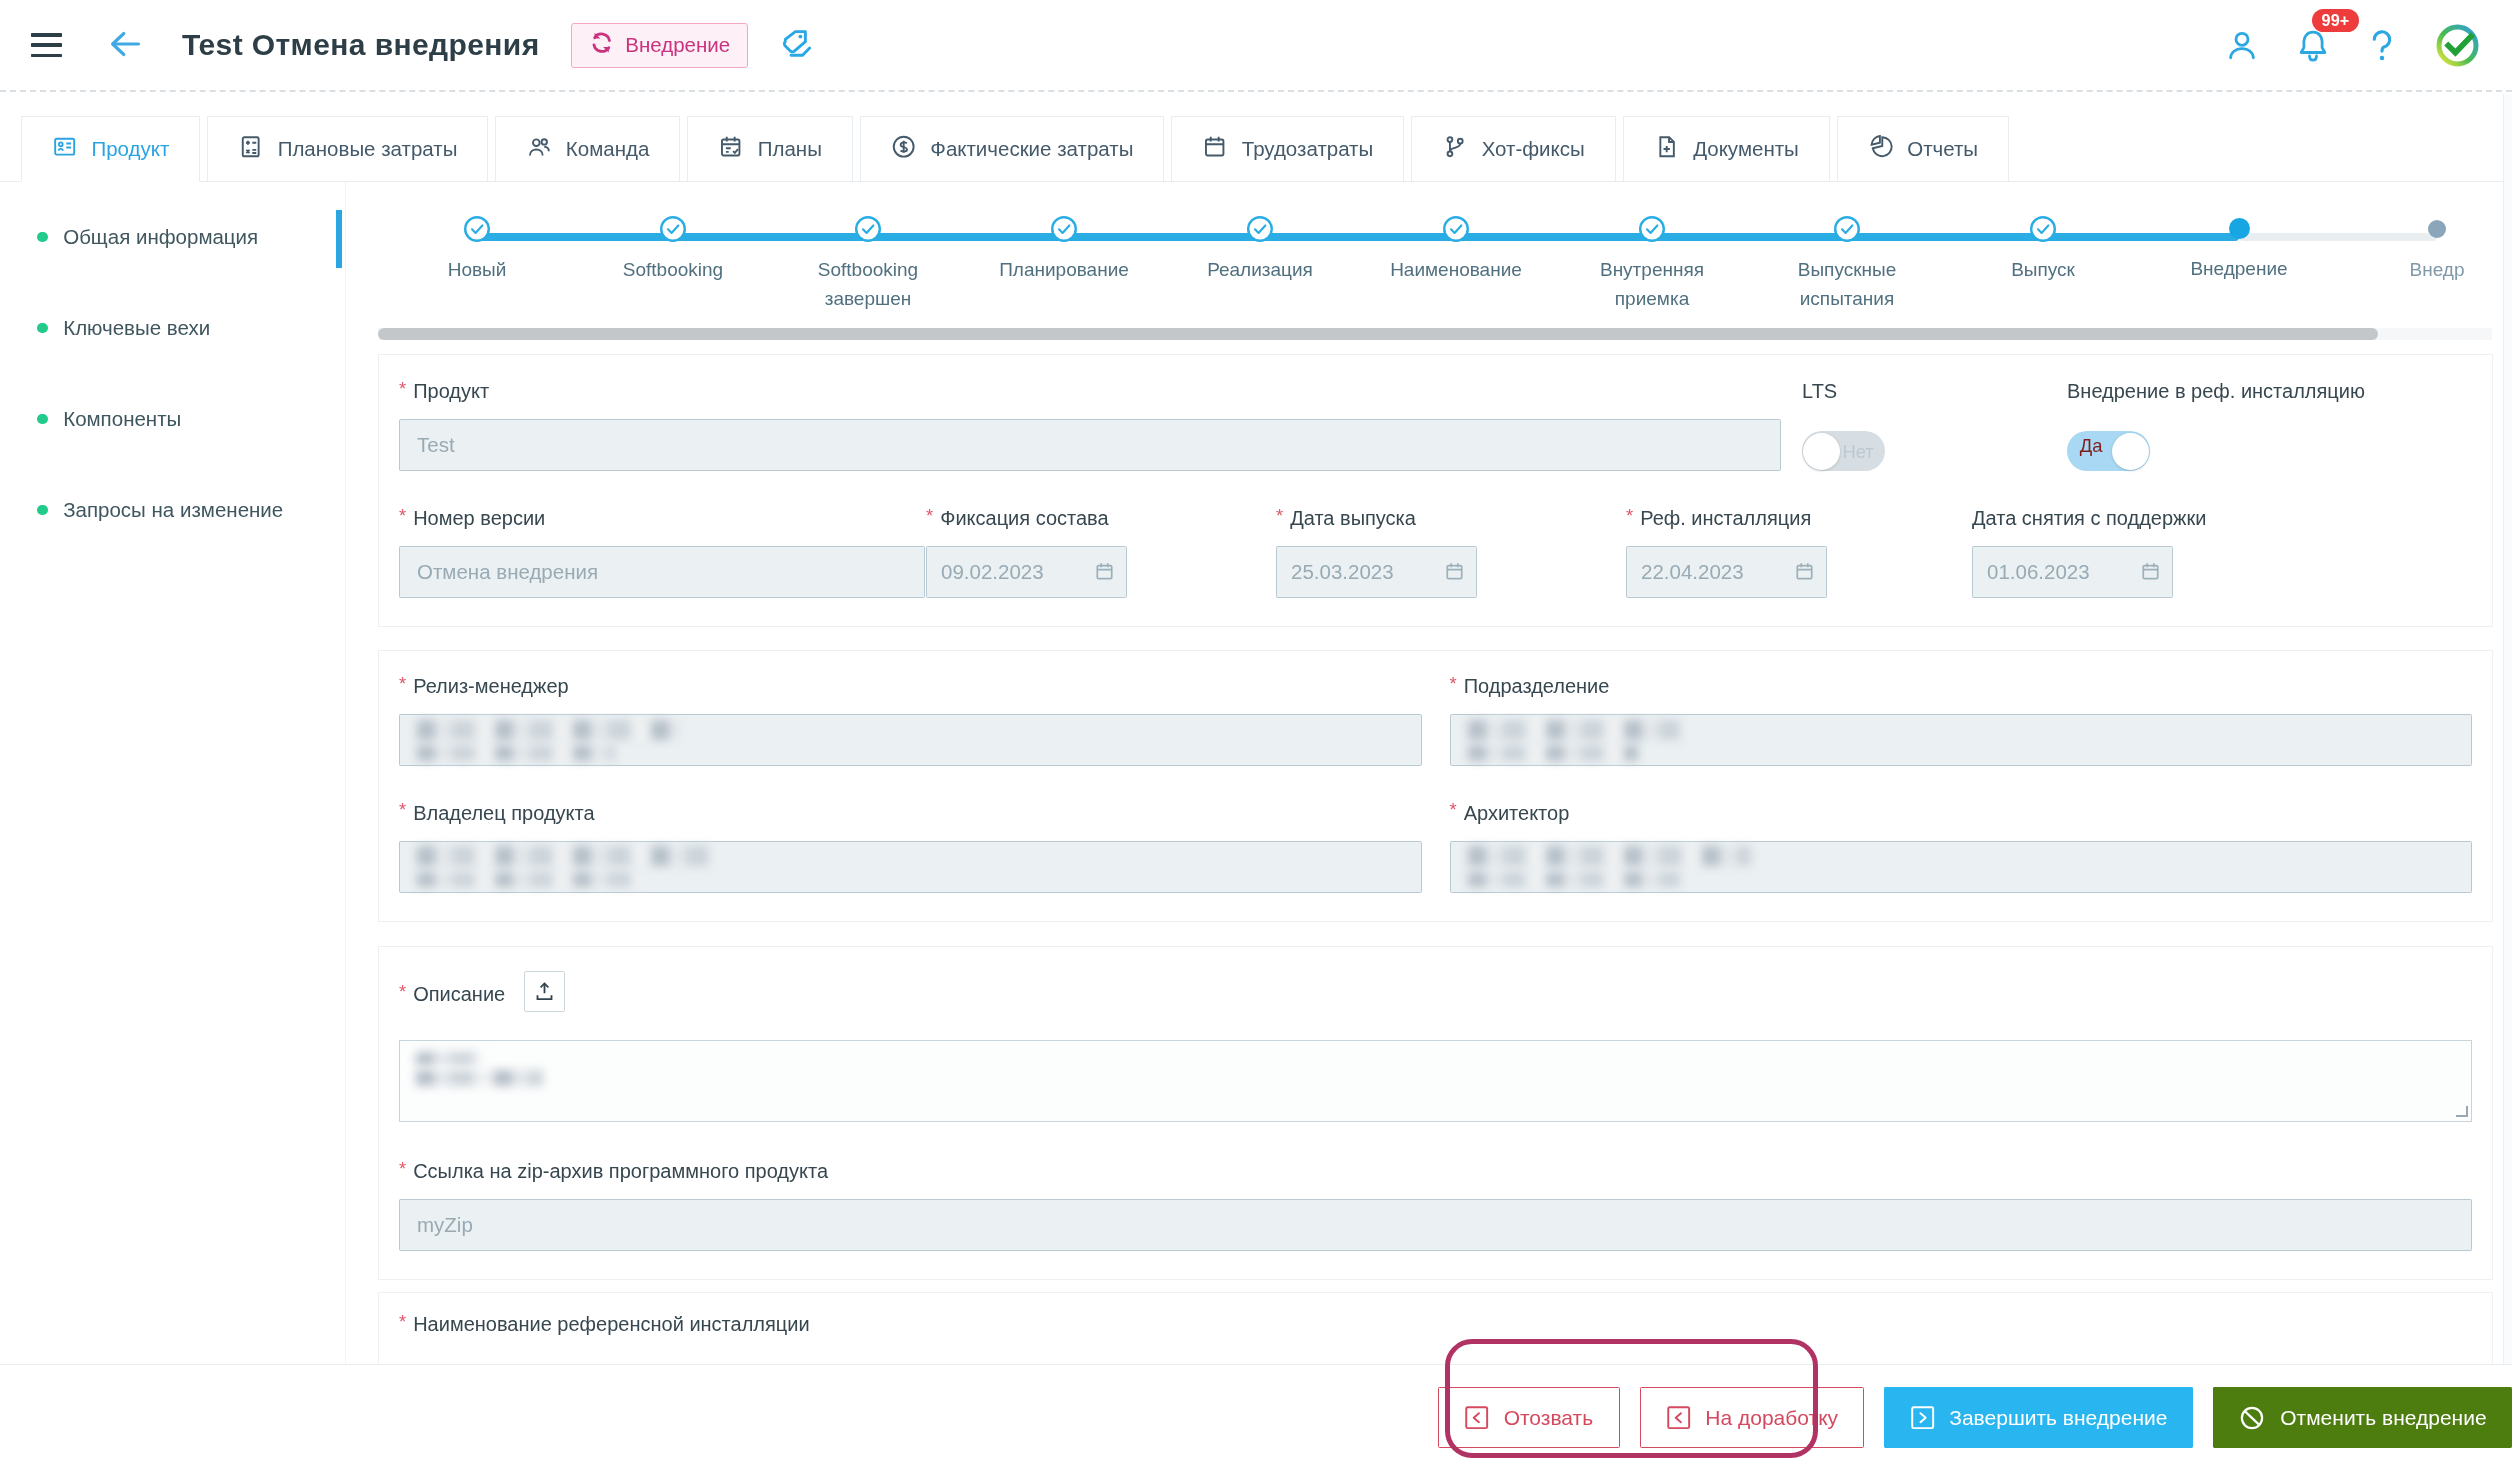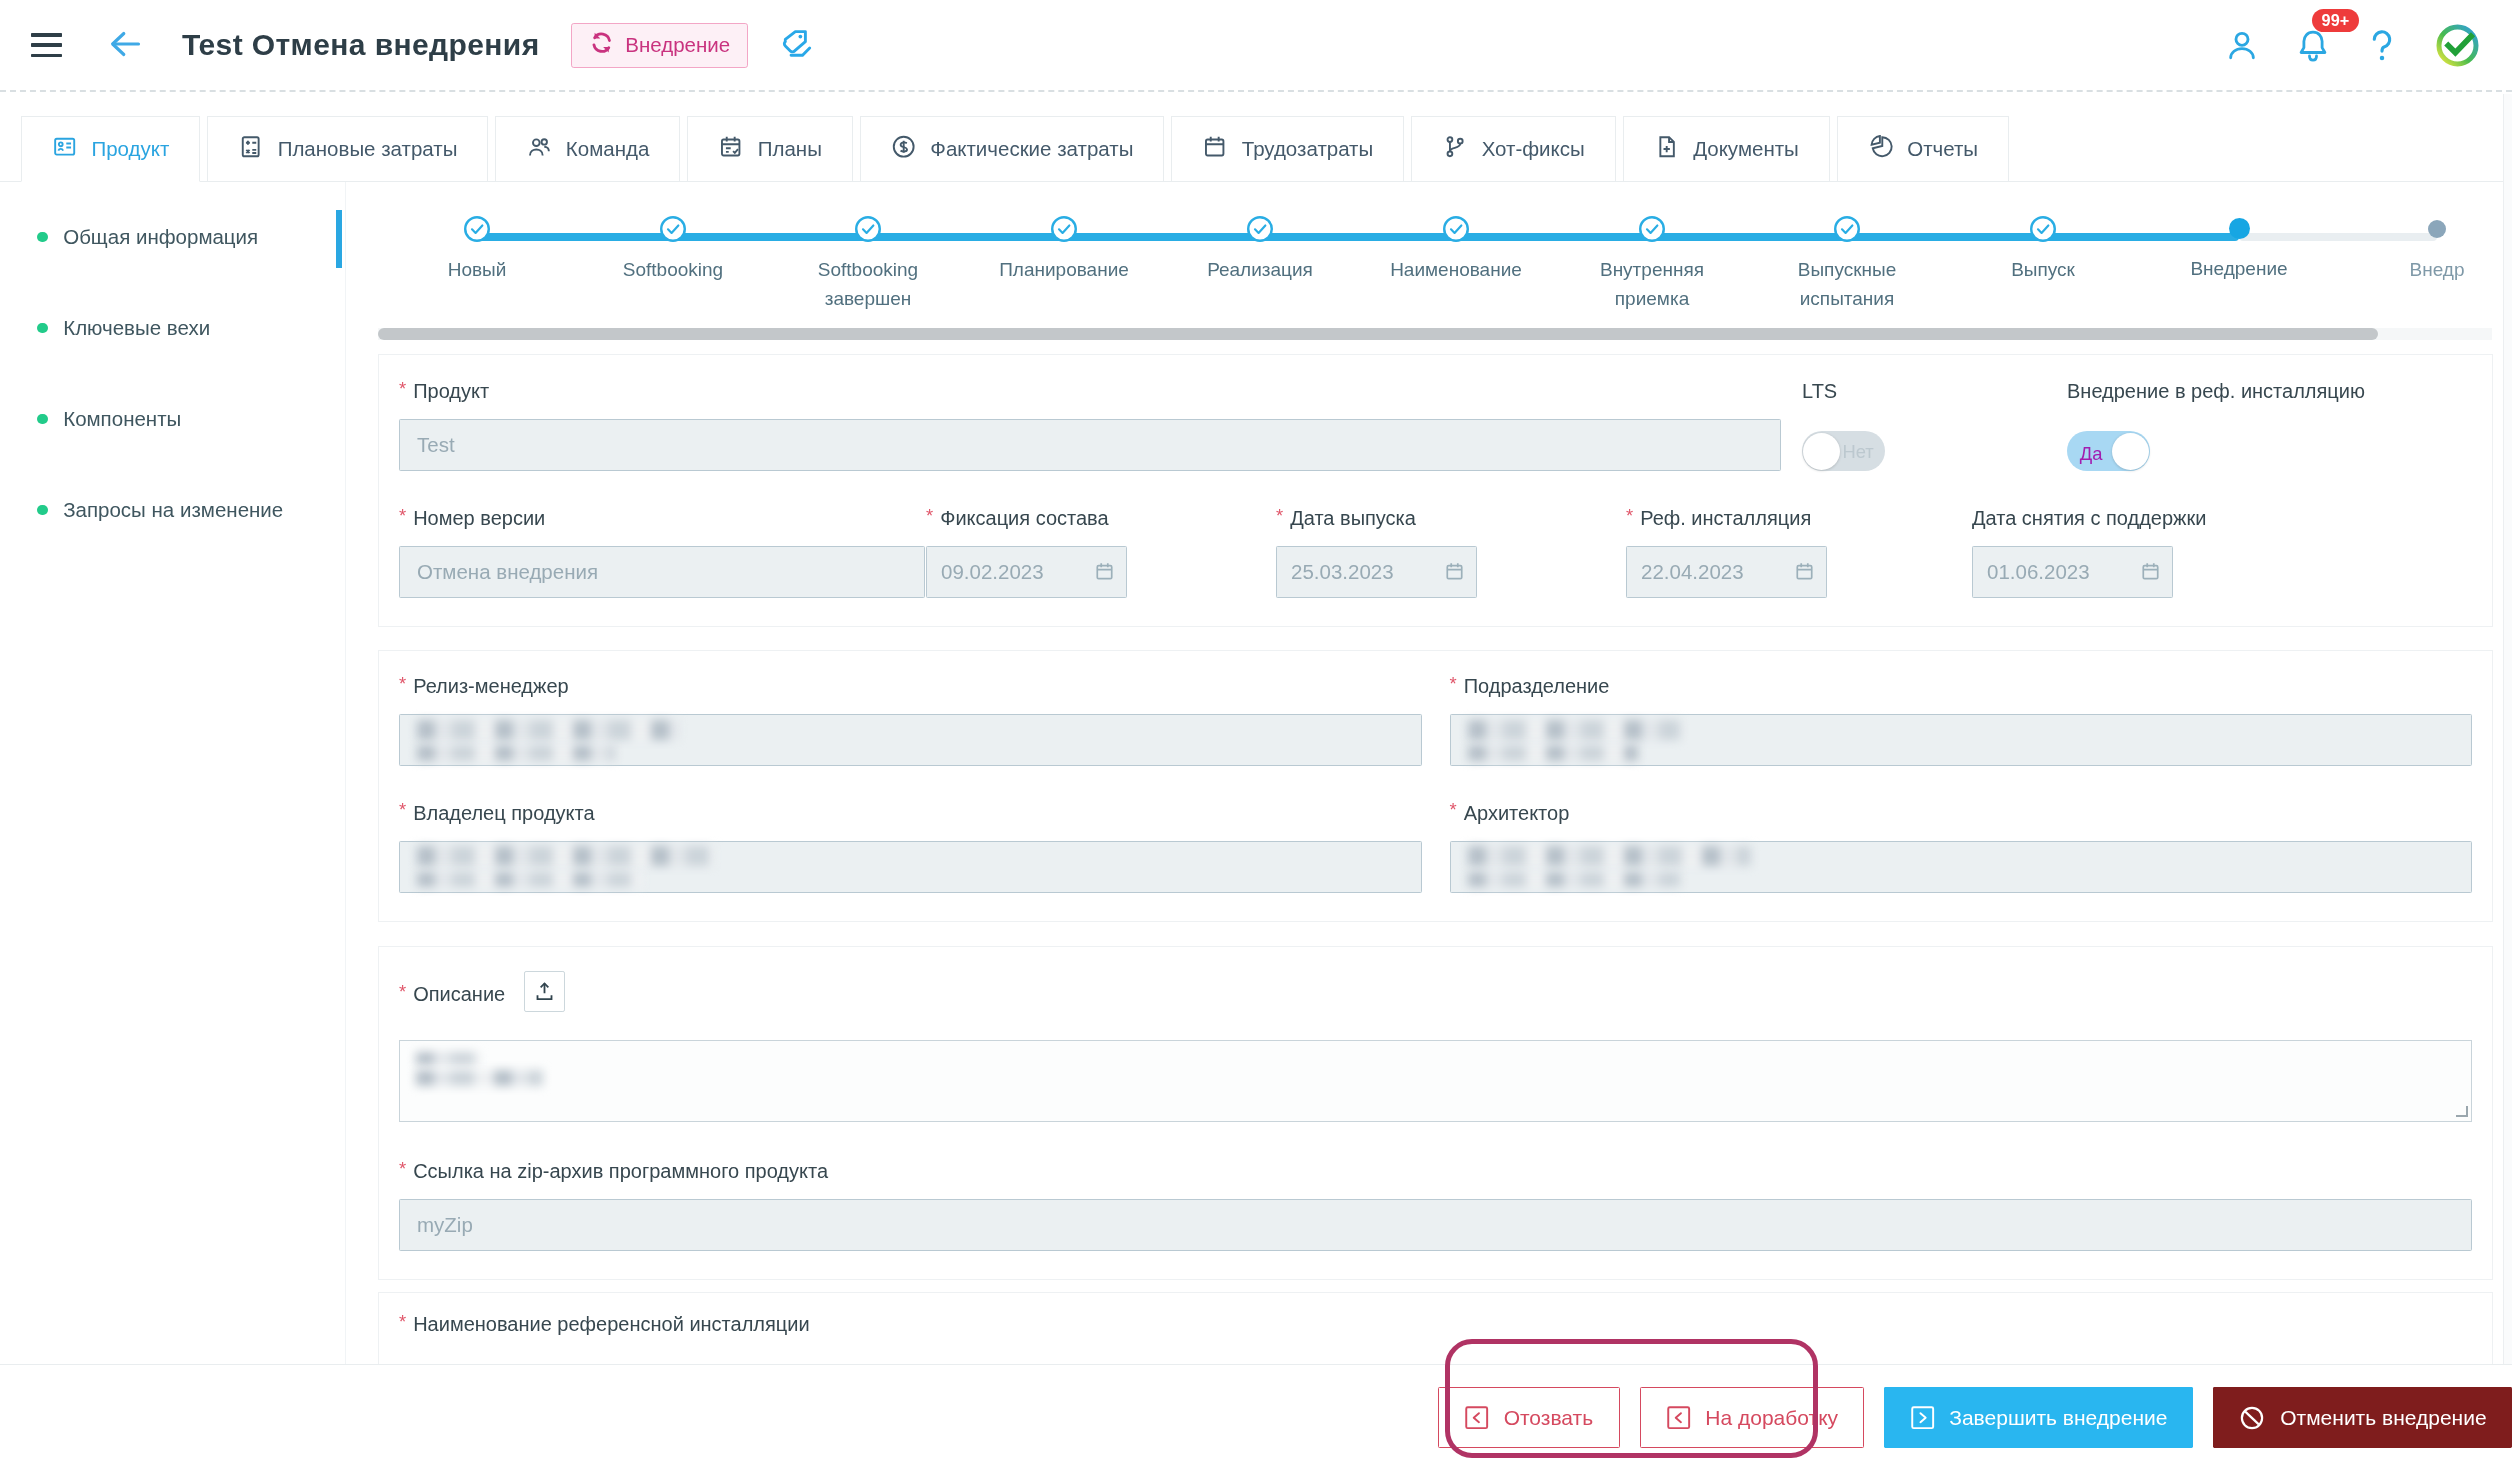--- a/index.html
+++ b/index.html
@@ -72,21 +72,21 @@
   .col-lts { width:265px; }
   .col-ver { width:527px; } .col-ver .box { width:526px; }
   .col-d1 { width:350px; } .col-d2 { width:350px; } .col-d3 { width:346px; } .col-d4 { flex:1; }
 
   .tgl { position:relative; margin-top:28px; width:83px; height:40px; border-radius:20px; cursor:pointer; }
   .tgl-off { background:#d6dee3; }
   .tgl-off .knob { position:absolute; left:1.4px; top:1.4px; width:37px; height:37px; border-radius:50%; background:#fff; box-shadow:0 0.7px 2.8px rgba(0,0,0,.18); }
   .tgl-off .tgl-lbl { position:absolute; right:11.3px; top:9.2px; font-size:18.4px; color:#bcc8cf; }
   .tgl-on { background:#a8d8f3; }
   .tgl-on .knob { position:absolute; right:1.4px; top:1.4px; width:37px; height:37px; border-radius:50%; background:#fff; box-shadow:0 0.7px 2.8px rgba(0,0,0,.18); }
-  .tgl-on .tgl-lbl { position:absolute; left:12.7px; top:12px; font-size:18.4px; color:#a21caf; }
+  .tgl-on .tgl-lbl { position:absolute; left:12.7px; top:4px; font-size:18.4px; color:#7f1d1d; }
 
   .g2 { display:flex; gap:28px; }
   .g2 > div { flex:1; }
   .g2 .box { width:100%; }
   .redacted { display:flex; flex-direction:column; gap:5.7px; }
   .smudge { height:20px; width:262px; border-radius:1.4px; filter:blur(5px);
             background:repeating-linear-gradient(90deg,#b6c0c9 0 18.4px,#e2e6ea 18.4px 35px,#ccd4da 35px 58px,#eef0f2 58px 78px); }
   .smudge.sm { height:15.6px; width:198px; }
 
   .desc-head { display:flex; align-items:flex-end; gap:18.4px; }
@@ -101,21 +101,21 @@
   .card4 { margin-top:11.3px; padding:20px; height:127px; border-bottom:none; }
 
   
   .footer { position:absolute; left:0; right:0; bottom:0; height:106px; background:#fff; border-top:1.4px solid #e9edef;
             display:flex; align-items:center; justify-content:flex-end; gap:20px; z-index:5; }
   .btn { height:61px; padding:0 25.4px; display:flex; align-items:center; gap:14px; font-size:21px; cursor:pointer;
          border-radius:1.4px; white-space:nowrap; font-family:inherit; }
   .btn svg { flex:none; }
   .btn-outline { background:#fff; border:1.4px solid #d5495f; color:#d5495f; }
   .btn-primary { background:#29b6f0; border:none; color:#fff; }
-  .btn-danger  { background:#7f1d1d; border:none; color:#fff; }
+  .btn-danger  { background:#4d7c0f; border:none; color:#fff; }
 
   .annotation { position:absolute; left:1445px; top:1339px; width:373px; height:119px; border:5px solid #b03364;
                 border-radius:27px; z-index:6; pointer-events:none; }
 
   .vscroll { position:absolute; top:94px; right:0; bottom:0; width:9.2px; background:#fafbfc; border-left:0.7px solid #eceff1; z-index:4; }
 </style>
 </head>
 <body>
 
 <div class="page">

